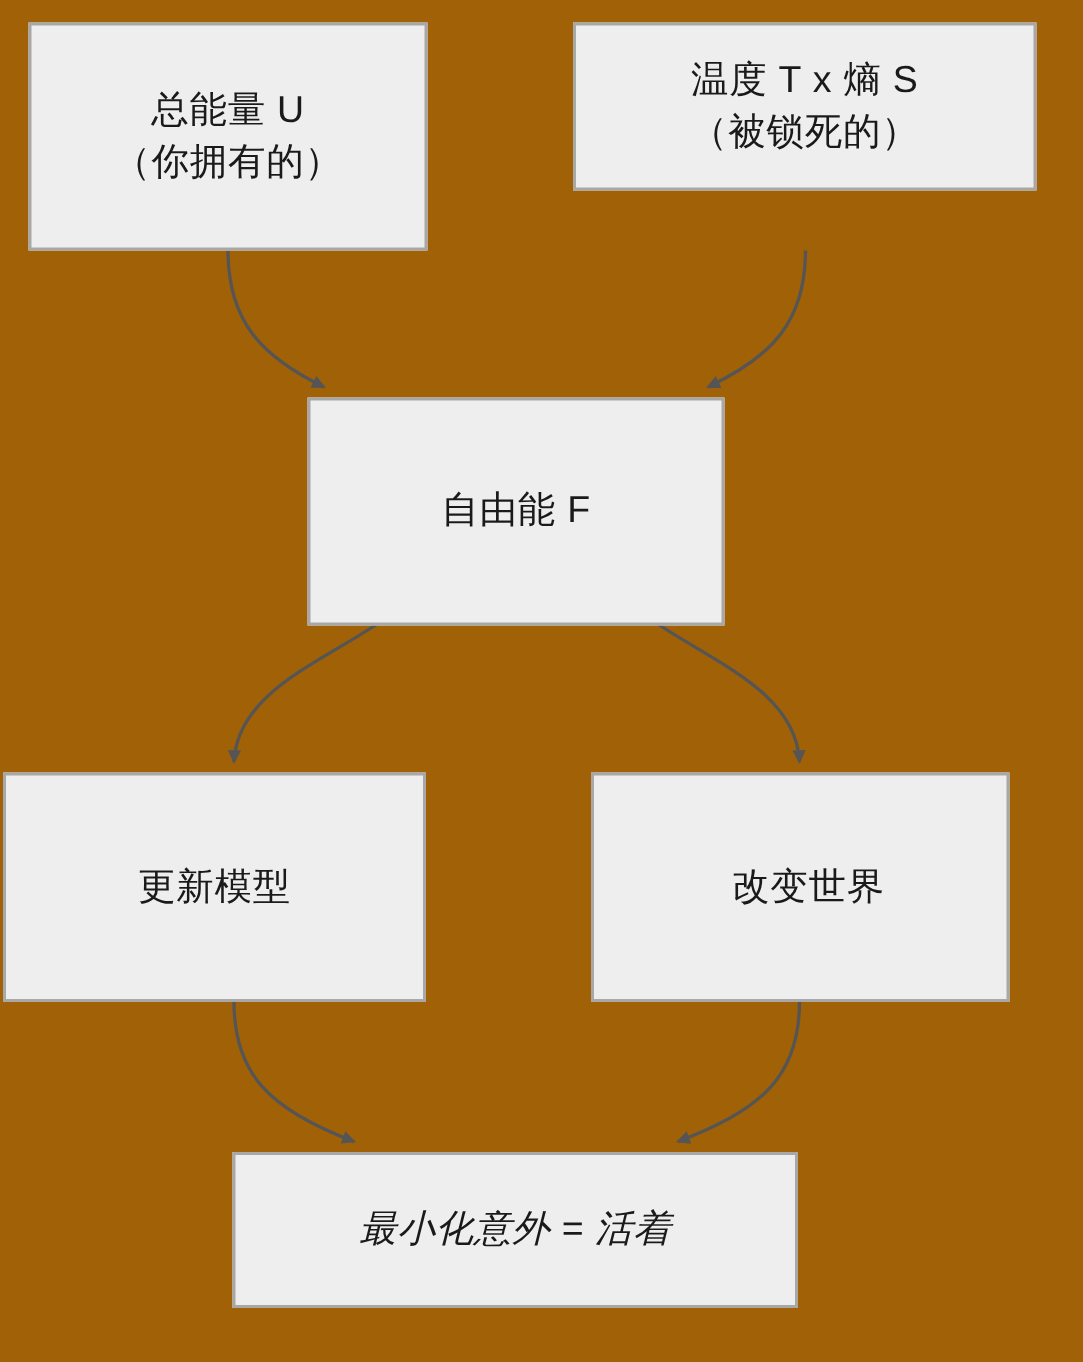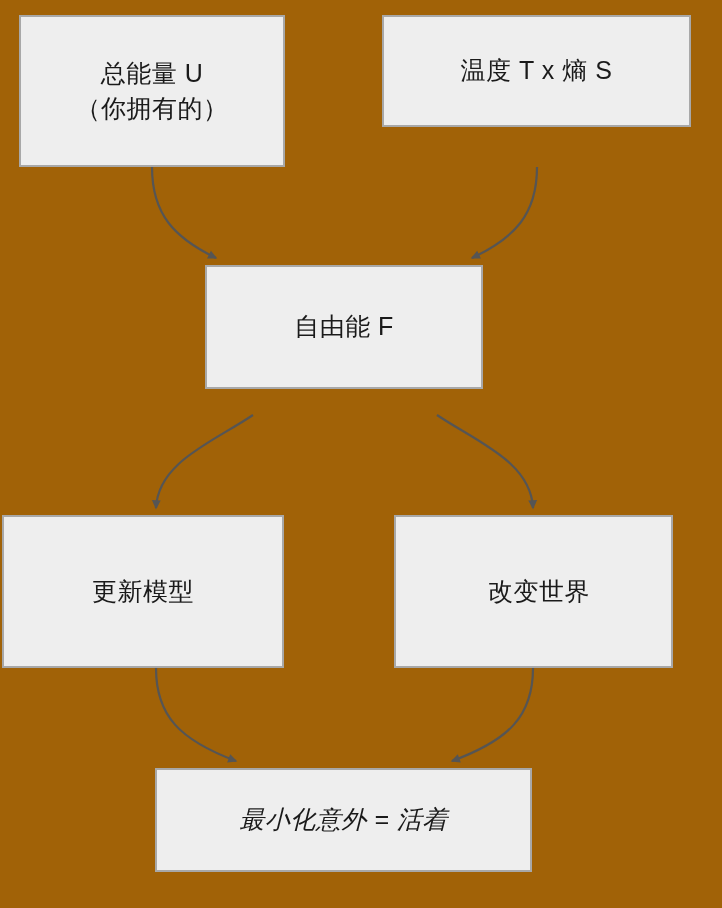--- a/index.html
+++ b/index.html
@@ -70,23 +70,24 @@
     </g>
   </svg>
 
   <div class="node" style="left:19px; top:15px; width:266px; height:152px;">
     <span>总能量 U</span>
     <span class="line2">（你拥有的）</span>
   </div>
 
   <div class="node" style="left:382px; top:15px; width:309px; height:112px;">
     <span>温度 T x 熵 S</span>
+    <span class="line2">（被锁死的）</span>
   </div>
 
-  <div class="node" style="left:205px; top:265px; width:278px; height:124px;">
+  <div class="node" style="left:205px; top:265px; width:278px; height:152px;">
     <span>自由能 F</span>
   </div>
 
   <div class="node" style="left:2px; top:515px; width:282px; height:153px;">
     <span>更新模型</span>
   </div>
 
   <div class="node" style="left:394px; top:515px; width:279px; height:153px;padding-left:11px;">
     <span>改变世界</span>
   </div>

